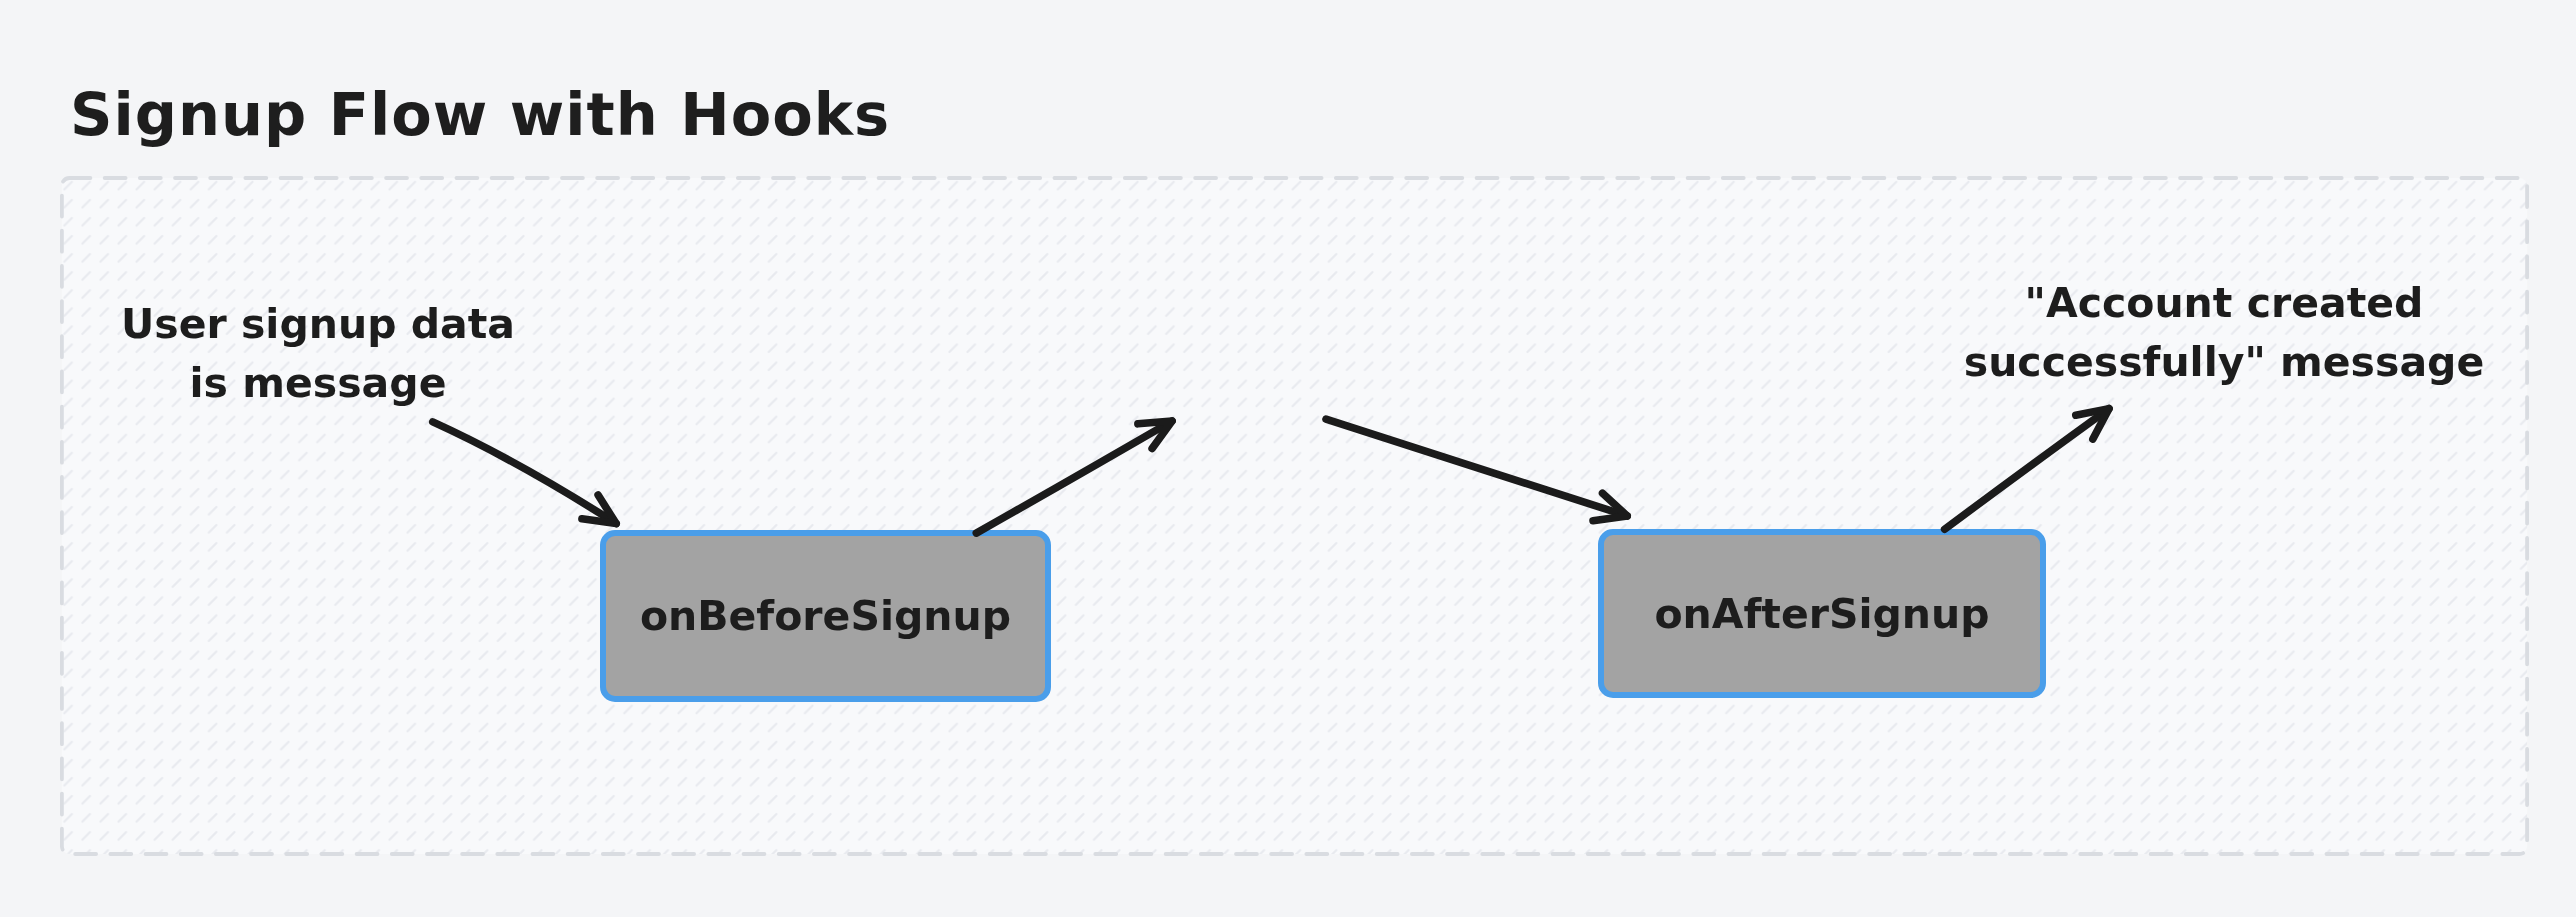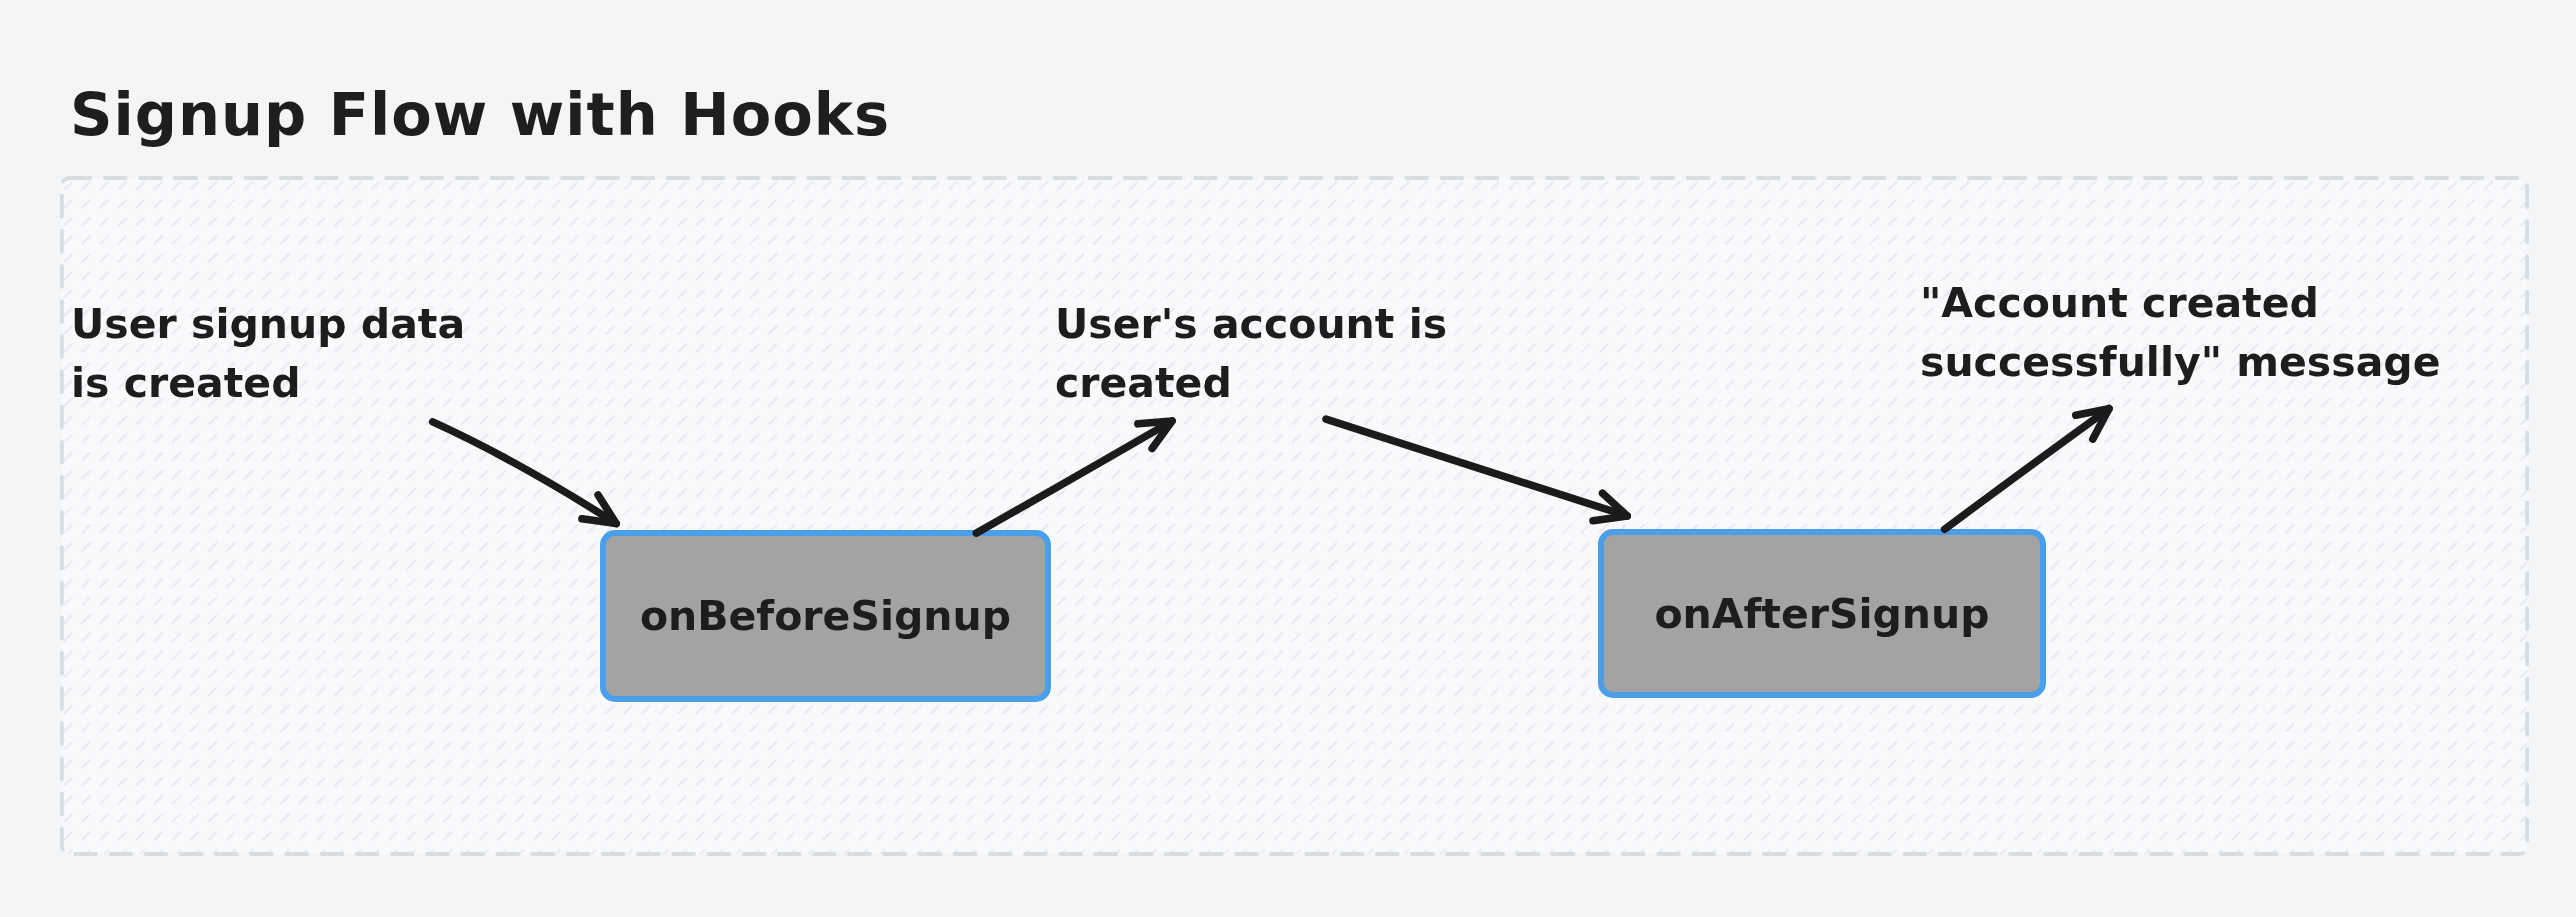--- a/index.html
+++ b/index.html
@@ -32,21 +32,21 @@
     position: absolute;
     left: 60px;
     top: 176px;
   }
   .float-label {
     position: absolute;
     font-size: 41px;
     font-weight: bold;
     color: #1d1d1d;
     line-height: 59px;
-    text-align: left;
+    text-align: center;
     white-space: nowrap;
   }
   .label-input    { left: 71px;   top: 295px; width: 494px; }
   .label-account  { left: 1055px; top: 295px; width: 494px; }
   .label-success  { left: 1920px; top: 274px; width: 608px; }
   .hook-box {
     position: absolute;
     box-sizing: border-box;
     background: #a3a3a3;
     border: 6.7px solid #4a9eea;
@@ -86,27 +86,23 @@
         <line x1="4.5" y1="14" x2="12.5" y2="6" stroke="#e8eaef" stroke-width="2.4" stroke-linecap="round"></line>
       </pattern>
     </defs>
     <rect x="2" y="2" width="2593" height="711" rx="8" fill="#f8f9fb"></rect>
     <rect x="2" y="2" width="2593" height="711" rx="8" fill="url(#hatch)"></rect>
     <rect x="2" y="2" width="2593" height="711" rx="8" fill="none" stroke="#d9dce1" stroke-width="4" stroke-dasharray="22 15" stroke-linecap="round"></rect>
   </svg>
 
   <div class="float-label label-input">
     <div>User signup data</div>
-    <div>is created</div>
+    <div>is message</div>
   </div>
 
-  <div class="float-label label-account">
-    <div>User's account is</div>
-    <div>created</div>
-  </div>
 
   <div class="float-label label-success">
     <div>"Account created</div>
     <div>successfully" message</div>
   </div>
 
   <div class="hook-box box-before">
     <span>onBeforeSignup</span>
   </div>
 

